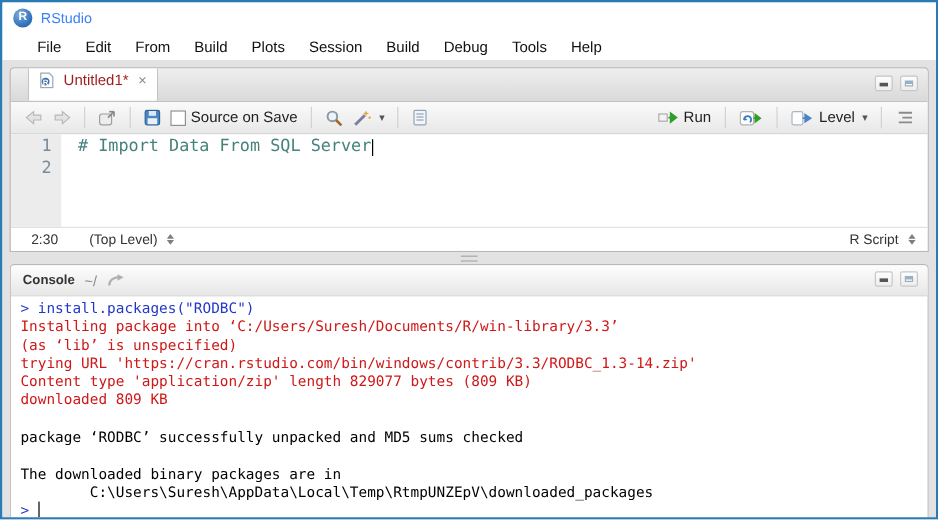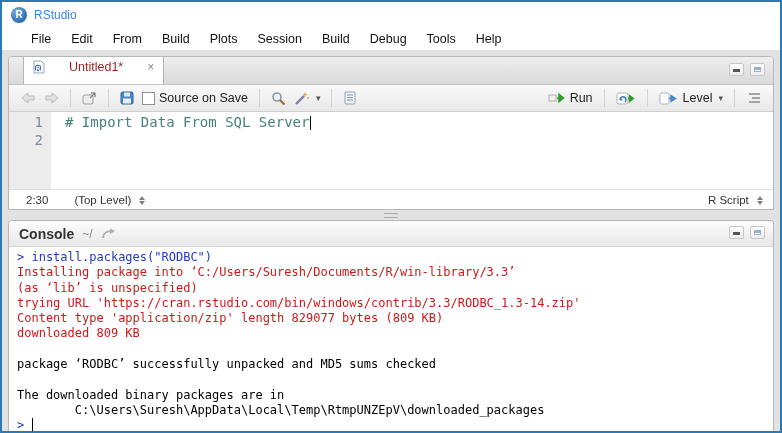--- a/index.html
+++ b/index.html
@@ -17,21 +17,21 @@
 
   
   .workspace { position:absolute; top:48px; left:0; right:0; bottom:0; background:#e3e2e2; }
 
   .pane { position:absolute; left:6px; right:6px; background:#fff; border:1px solid #b7b7b7; border-radius:4px 4px 0 0; overflow:hidden; }
   .pane.source { top:6px; height:154px; }
   .pane.console { top:170px; bottom:0; border-bottom:none; }
 
   
   .tabstrip { position:relative; height:28px; background:linear-gradient(#efefef,#d9d9d9); border-bottom:1px solid #c2c2c2; }
-  .tab { position:absolute; left:14px; bottom:0; height:25px; background:#fff; border:1px solid #b5b5b5; border-bottom:none; border-radius:4px 4px 0 0; display:flex; align-items:center; padding:17px 9px; gap:24px; }
+  .tab { position:absolute; left:14px; bottom:0; height:25px; background:#fff; border:1px solid #b5b5b5; border-bottom:none; border-radius:4px 4px 0 0; display:flex; align-items:center; padding:17px 9px; gap:8px; }
   .tab-label { font-size:12.5px; color:#9b1f1f; }
   .tab-close { color:#8a8a8a; font-size:12px; line-height:1; }
   .pane-btns { position:absolute; right:8px; top:6px; display:flex; gap:6px; }
   .pane-btn { width:15px; height:13px; border:1px solid #c7c7c7; border-radius:2px; background:linear-gradient(#fdfdfd,#ededed); position:relative; }
   .pane-btn.min::after { content:""; position:absolute; left:3px; right:3px; bottom:3px; height:3px; background:#555; }
   .pane-btn.max::after { content:""; position:absolute; left:3px; right:3px; top:3px; bottom:3px; border:1px solid #9ab0c4; border-top:3px solid #9ab0c4; background:#fff; }
 
   
   .toolbar { height:27px; display:flex; align-items:center; background:linear-gradient(#fafafa,#e8e8e8); border-bottom:1px solid #cfcfcf; padding:0 8px; font-size:12.5px; color:#222; }
   .tb-sep { width:1px; height:18px; background:#d2d2d2; margin:0 7px; }
@@ -54,21 +54,21 @@
   .updown i { width:0; height:0; border-left:3px solid transparent; border-right:3px solid transparent; display:block; }
   .updown i.up { border-bottom:4px solid #7e7e7e; margin-bottom:1px; }
   .updown i.dn { border-top:4px solid #7e7e7e; }
 
   
   .splitter { position:absolute; left:0; right:0; top:160px; height:10px; display:flex; align-items:center; justify-content:center; }
   .grip { width:14px; height:5px; border-top:1px solid #a9a9a9; border-bottom:1px solid #a9a9a9; }
 
   
   .console-header { position:relative; height:26px; background:linear-gradient(#fdfdfd,#e7e7e7); border-bottom:1px solid #d6d6d6; display:flex; align-items:center; padding:0 10px; }
-  .console-title { font-size:14px; font-weight:bold; color:#333; }
+  .console-title { font-size:11px; font-weight:bold; color:#333; }
   .console-path { font-size:12px; color:#8a8a8a; margin-left:8px; }
   .watermark { position:absolute; left:414px; top:3px; font-size:16px; font-weight:bold; color:#9c0d12; }
   .console-body { padding:3px 0 0 8px; font-family:"DejaVu Sans Mono", monospace; font-size:12px; line-height:15.3px; white-space:pre; overflow:hidden; }
   .console-line { min-height:15.3px; }
 </style>
 </head>
 <body>
 
 <div class="window">
 

